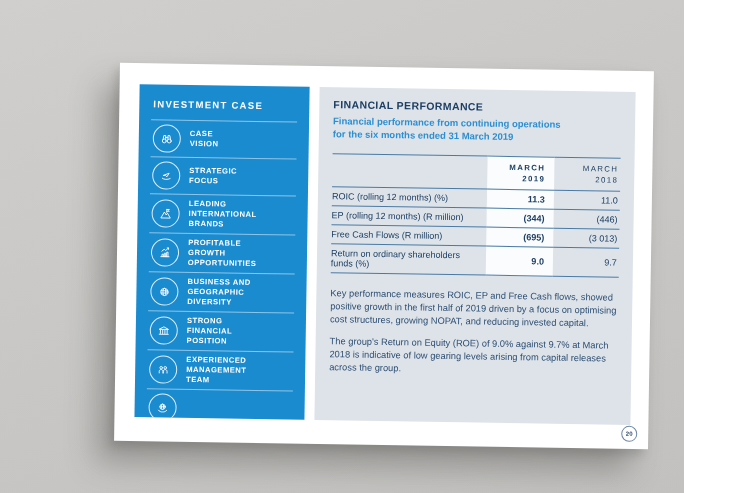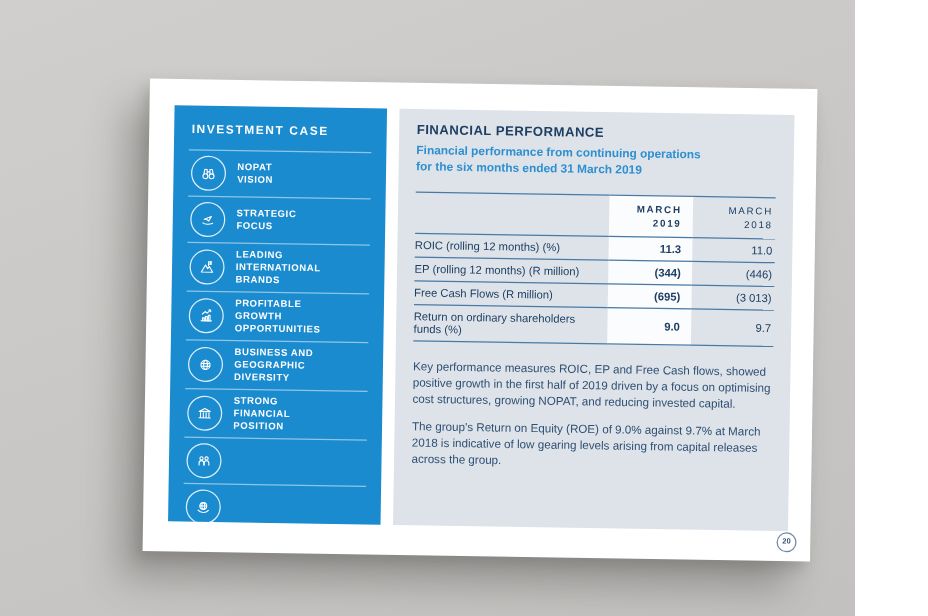--- a/index.html
+++ b/index.html
@@ -77,21 +77,21 @@
       <div class="sb-title">INVESTMENT CASE</div>
 
       <div class="sb-item">
         <span class="icon-ring">
           <svg width="18" height="18" viewBox="0 0 24 24">
             <circle cx="8.7" cy="15.2" r="2.6"></circle>
               <circle cx="15.3" cy="15.2" r="2.6"></circle>
             <path d="M7 13.5 8 8h2.5v5M17 13.5 16 8h-2.5v5M10.5 10.5h3"></path>
           </svg>
         </span>
-        <span class="sb-label">NOPAT
+        <span class="sb-label">CASE
 VISION</span>
       </div>
 
       <div class="sb-item">
         <span class="icon-ring">
           <svg width="18" height="18" viewBox="0 0 24 24">
             <path d="M8.2 11.8l7.6-3-2.8 4.8-1.6-1.3z"></path>
             <path d="M6.8 15.7c2.2 1.8 7 2 10.4.3"></path>
           </svg>
         </span>
@@ -151,20 +151,23 @@
 
       <div class="sb-item">
         <span class="icon-ring">
           <svg width="18" height="18" viewBox="0 0 24 24">
             <circle cx="9.3" cy="9.6" r="1.7"></circle>
               <circle cx="14.7" cy="9.6" r="1.7"></circle>
             <path d="M6.8 16.6v-2.2c0-1.4 1.1-2.4 2.5-2.4s2.5 1 2.5 2.4v2.2"></path>
             <path d="M12.2 16.6v-2.2c0-1.4 1.1-2.4 2.5-2.4s2.5 1 2.5 2.4v2.2"></path>
           </svg>
         </span>
+        <span class="sb-label">EXPERIENCED
+MANAGEMENT
+TEAM</span>
       </div>
 
       <div class="sb-item">
         <span class="icon-ring">
           <svg width="18" height="18" viewBox="0 0 24 24">
             <circle cx="12" cy="11" r="3.6"></circle>
             <ellipse cx="12" cy="11" rx="1.5" ry="3.6"></ellipse>
             <path d="M8.4 11h7.2"></path>
             <path d="M6.5 15.6c1.5 1.8 3 2.3 5.5 2.3s4-.5 5.5-2.3"></path>
           </svg>

